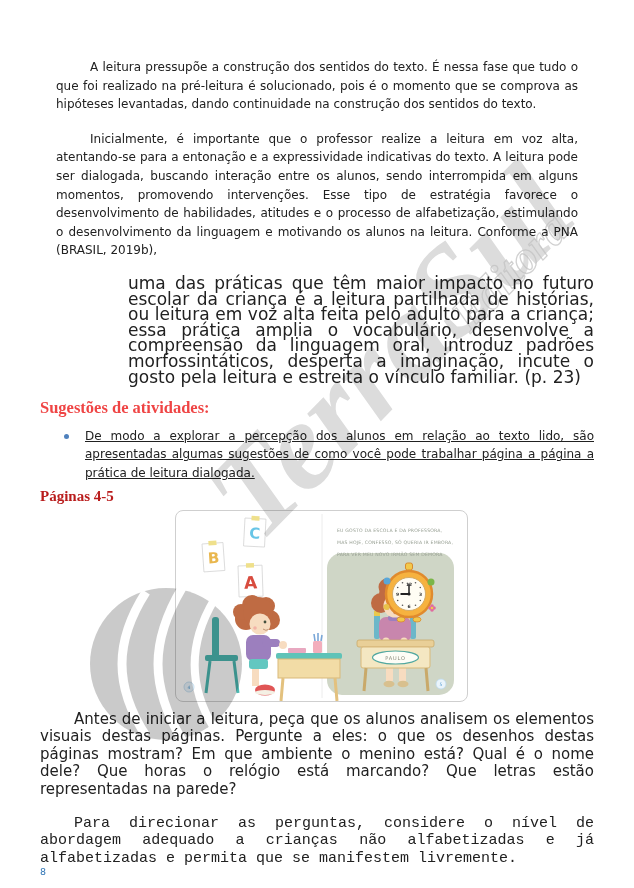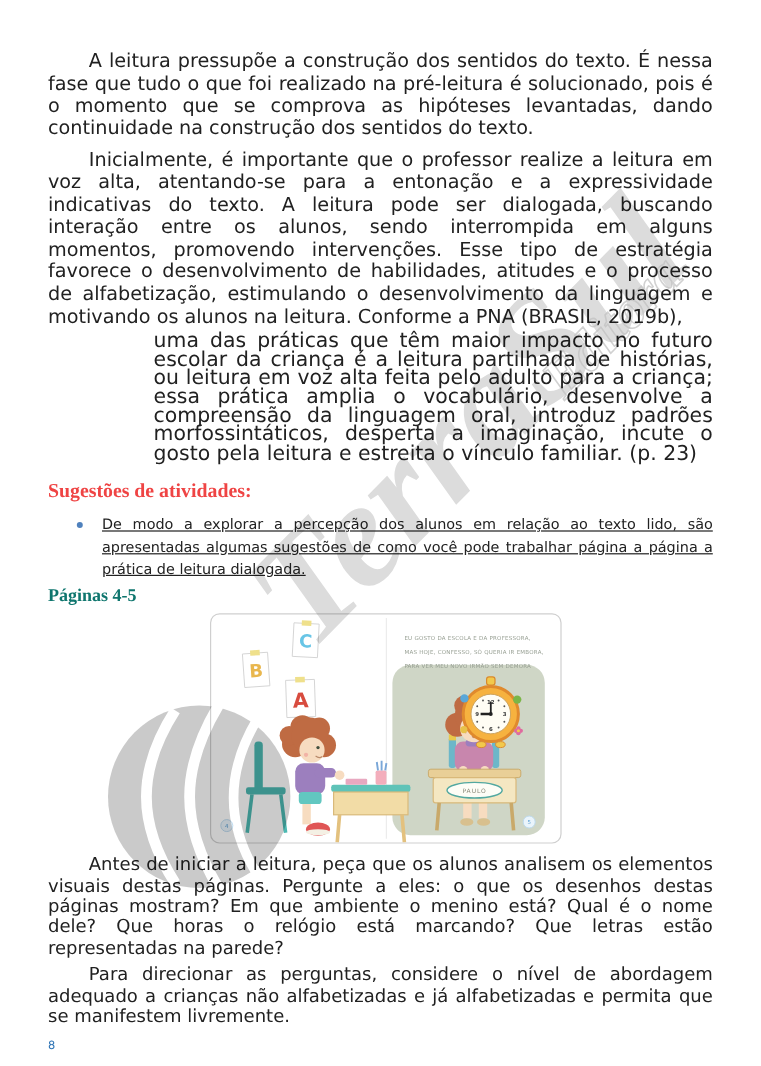--- a/index.html
+++ b/index.html
@@ -2,21 +2,21 @@
 <html lang="pt"><head>
 <meta charset="utf-8">
 <style>
   html,body{margin:0;padding:0;background:#ffffff;}
   .page{
     position:relative;width:634px;height:888px;background:#ffffff;
     overflow:hidden;font-family:"DejaVu Sans",sans-serif;color:#212121;
     box-sizing:border-box;padding:42px 40px 0 40px;
   }
   p.body{
-    margin:0;font-size:16px;line-height:18.6px;text-align:justify;
+    margin:16px;font-size:12px;line-height:18.6px;text-align:justify;
     text-indent:34px;color:#212121;
   }
   p.mt{margin-top:8px;}
   .quote{
     margin:4px 0 5px 88px;font-size:17px;line-height:15.6px;
     text-align:justify;color:#212121;
   }
   h2.sugestoes{
     margin:13px 0 0 0;font-family:"Liberation Serif",serif;
     font-size:16.5px;font-weight:bold;color:#ef4444;
@@ -24,29 +24,29 @@
   .bullet-row{display:flex;margin:9px 0 0 24px;}
   .bullet-dot{
     width:5px;height:5px;border-radius:50%;background:#4f81bd;
     margin:7px 16px 0 0;flex:none;
   }
   .bullet-text{
     font-size:12px;line-height:18.3px;text-align:justify;color:#212121;width:509px;text-decoration:underline;
   }
   .pages-label{
     margin:6px 0 0 0;font-family:"Liberation Serif",serif;
-    font-size:15px;font-weight:bold;color:#0f766e;
+    font-size:15px;font-weight:bold;color:#b91c1c;
   }
   .illus{
     position:relative;margin:5px 0 0 135px;width:291px;height:190px;
     background:#ffffff;border:1px solid #cfcfcf;border-radius:8px;
   }
   .illus svg{position:absolute;left:0;top:0;}
   p.tail{font-size:15px;line-height:17.4px;text-align:justify;text-indent:34px;margin:9px 0 0 0;}
-  p.tail2{margin-top:5px;}
+  p.tail2{margin-top:17px;font-family:Liberation Mono, monospace;}
   .pagenum{
     position:absolute;left:40px;top:866px;font-size:9.5px;color:#2e74b5;
   }
   
   .wm-layer{
     position:absolute;inset:0;pointer-events:none;mix-blend-mode:multiply;z-index:5;
   }
   .wm-brand{
     position:absolute;left:70px;top:262px;width:640px;height:180px;
     transform:rotate(-45.5deg);transform-origin:50% 50%;

